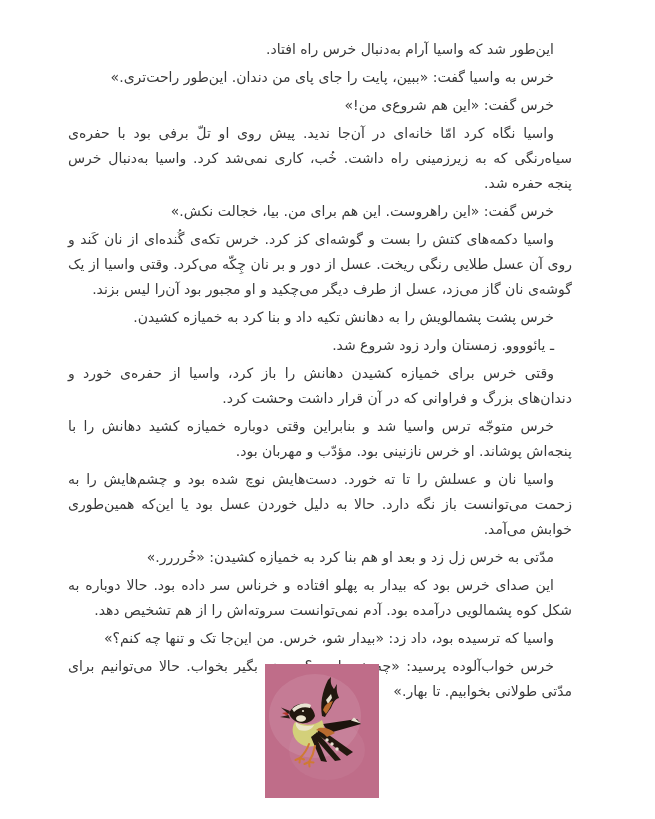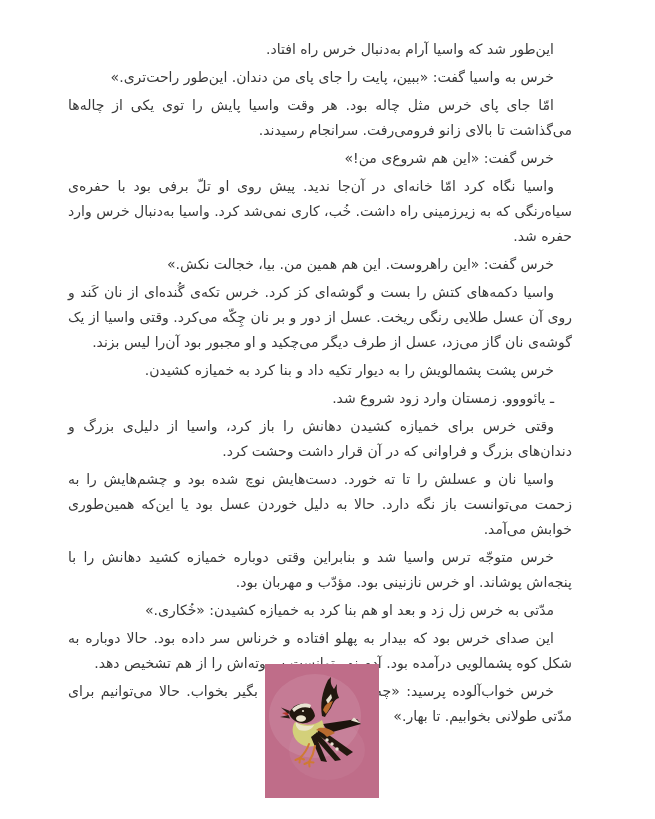--- a/index.html
+++ b/index.html
@@ -38,32 +38,32 @@
   .illustration svg { display: block; }
 </style>
 </head>
 <body>
 
 <div class="page">
 
   <div class="story" dir="rtl">
     <p>این‌طور شد که واسیا آرام به‌دنبال خرس راه افتاد.</p>
     <p>خرس به واسیا گفت: «ببین، پایت را جای پای من دندان. این‌طور راحت‌تری.»</p>
-    <p>امّا جای پای خرس مثل چاله بود. هر وقت واسیا پایش را توی یکی از چاله‌ها می‌گذاشت تا بالای زانو فرومی‌رفت. سرانجام رسیدند.</p>
     <p>خرس گفت: «این هم شروع‌ی من!»</p>
-    <p>واسیا نگاه کرد امّا خانه‌ای در آن‌جا ندید. پیش روی او تلّ برفی بود با حفره‌ی سیاه‌رنگی که به زیرزمینی راه داشت. خُب، کاری نمی‌شد کرد. واسیا به‌دنبال خرس وارد حفره شد.</p>
-    <p>خرس گفت: «این راهروست. این هم همین من. بیا، خجالت نکش.»</p>
+    <p>واسیا نگاه کرد امّا خانه‌ای در آن‌جا ندید. پیش روی او تلّ برفی بود با حفره‌ی سیاه‌رنگی که به زیرزمینی راه داشت. خُب، کاری نمی‌شد کرد. واسیا به‌دنبال خرس پنجه حفره شد.</p>
+    <p>خرس گفت: «این راهروست. این هم برای من. بیا، خجالت نکش.»</p>
     <p>واسیا دکمه‌های کتش را بست و گوشه‌ای کز کرد. خرس تکه‌ی گُنده‌ای از نان کَند و روی آن عسل طلایی رنگی ریخت. عسل از دور و بر نان چِکّه می‌کرد. وقتی واسیا از یک گوشه‌ی نان گاز می‌زد، عسل از طرف دیگر می‌چکید و او مجبور بود آن‌را لیس بزند.</p>
-    <p>خرس پشت پشمالویش را به دیوار تکیه داد و بنا کرد به خمیازه کشیدن.</p>
+    <p>خرس پشت پشمالویش را به دهانش تکیه داد و بنا کرد به خمیازه کشیدن.</p>
     <p>ـ یائوووو. زمستان وارد زود شروع شد.</p>
-    <p>وقتی خرس برای خمیازه کشیدن دهانش را باز کرد، واسیا از دلیل‌ی بزرگ و دندان‌های بزرگ و فراوانی که در آن قرار داشت وحشت کرد.</p>
+    <p>وقتی خرس برای خمیازه کشیدن دهانش را باز کرد، واسیا از حفره‌ی خورد و دندان‌های بزرگ و فراوانی که در آن قرار داشت وحشت کرد.</p>
+    <p>خرس متوجّه ترس واسیا شد و بنابراین وقتی دوباره خمیازه کشید دهانش را با پنجه‌اش پوشاند. او خرس نازنینی بود. مؤدّب و مهربان بود.</p>
     <p>واسیا نان و عسلش را تا ته خورد. دست‌هایش نوچ شده بود و چشم‌هایش را به زحمت می‌توانست باز نگه دارد. حالا به دلیل خوردن عسل بود یا این‌که همین‌طوری خوابش می‌آمد.</p>
-    <p>خرس متوجّه ترس واسیا شد و بنابراین وقتی دوباره خمیازه کشید دهانش را با پنجه‌اش پوشاند. او خرس نازنینی بود. مؤدّب و مهربان بود.</p>
-    <p>مدّتی به خرس زل زد و بعد او هم بنا کرد به خمیازه کشیدن: «خُکاری.»</p>
+    <p>مدّتی به خرس زل زد و بعد او هم بنا کرد به خمیازه کشیدن: «خُرررر.»</p>
     <p>این صدای خرس بود که بیدار به پهلو افتاده و خرناس سر داده بود. حالا دوباره به شکل کوه پشمالویی درآمده بود. آدم نمی‌توانست سروته‌اش را از هم تشخیص دهد.</p>
+    <p>واسیا که ترسیده بود، داد زد: «بیدار شو، خرس. من این‌جا تک و تنها چه کنم؟»</p>
     <p>خرس خواب‌آلوده پرسید: «چه خبر است؟ تو هم بگیر بخواب. حالا می‌توانیم برای مدّتی طولانی بخوابیم. تا بهار.»</p>
   </div>
 
   <div class="illustration">
     <svg width="114" height="134" viewBox="0 0 114 134" xmlns="http://www.w3.org/2000/svg">
 
       <rect x="0" y="0" width="114" height="134" fill="#bf6d89"></rect>
       <ellipse cx="50" cy="52" rx="46" ry="42" opacity="0.10" fill="#ffffff"></ellipse>
       <ellipse cx="62" cy="86" rx="38" ry="30" opacity="0.05" fill="#ffffff"></ellipse>
 

